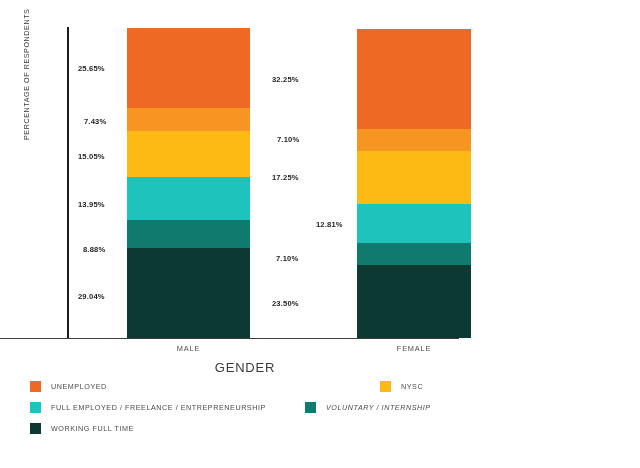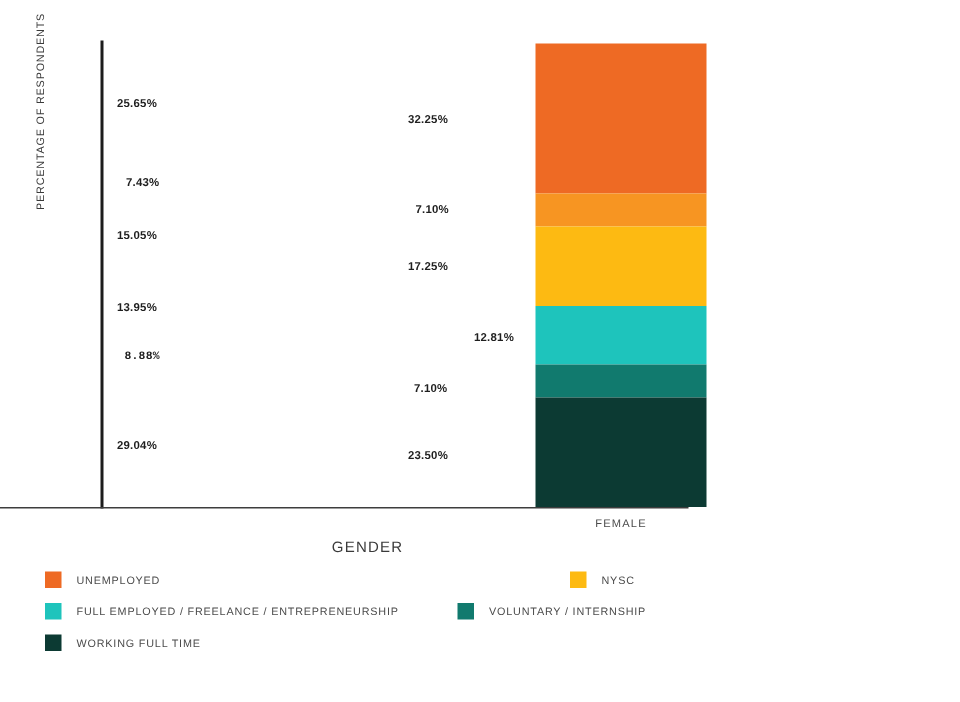--- a/index.html
+++ b/index.html
@@ -89,21 +89,21 @@
     text-align: center;
     white-space: nowrap;
   }
 
   #x-axis-title {
     position: absolute;
     top: 360px;
     left: 190px;
     width: 110px;
     text-align: center;
-    font-size: 10px;
+    font-size: 13px;
     letter-spacing: 0.8px;
     color: #3a3a3a;
   }
 
   .value-label {
     position: absolute;
     font-size: 7.6px;
     font-weight: bold;
     letter-spacing: 0.15px;
     color: #1f1f1f;
@@ -142,26 +142,37 @@
 
 <div id="chart-root">
 
   <div id="y-axis-title">PERCENTAGE OF RESPONDENTS</div>
 
   <div id="y-axis-line"></div>
   <div id="x-axis-line"></div>
 
   <div id="plot-area">
 
+    <div class="bar-group" style="left:127px; width:123px; height:340px;">
+      <div class="bar-stack" style="top:28px; height:310px;">
+        <div class="segment" style="background:#EE6A24; height:25.65%;"></div>
+        <div class="segment" style="background:#F79522; height:7.43%;"></div>
+        <div class="segment" style="background:#FDBA12; height:15.05%;"></div>
+        <div class="segment" style="background:#1EC4BC; height:13.95%;"></div>
+        <div class="segment" style="background:#117A6E; height:8.88%;"></div>
+        <div class="segment" style="background:#0C3A33; height:29.04%;"></div>
+      </div>
+      <div class="cat-label" style="left:0; width:123px;">MALE</div>
+    </div>
 
     <div class="value-label left-col" style="left:78px; top:64px;">25.65%</div>
     <div class="value-label left-col" style="left:84px; top:117px;">7.43%</div>
     <div class="value-label left-col" style="left:78px; top:152px;">15.05%</div>
     <div class="value-label left-col" style="left:78px; top:200px;">13.95%</div>
-    <div class="value-label left-col" style="left:83px; top:234px;font-family:Liberation Mono, monospace;">8.88%</div>
+    <div class="value-label left-col" style="left:83px; top:245px;">8.88%</div>
     <div class="value-label left-col" style="left:78px; top:292px;">29.04%</div>
 
     <div class="bar-group" style="left:327px; width:114px; height:340px;margin-left:30px;">
       <div class="bar-stack" style="top:29px; height:309px;">
         <div class="segment" style="background:#EE6A24; height:32.25%;"></div>
         <div class="segment" style="background:#F79522; height:7.10%;"></div>
         <div class="segment" style="background:#FDBA12; height:17.25%;"></div>
         <div class="segment" style="background:#1EC4BC; height:12.81%;"></div>
         <div class="segment" style="background:#117A6E; height:7.10%;"></div>
         <div class="segment" style="background:#0C3A33; height:23.50%;"></div>
@@ -190,21 +201,21 @@
     <div class="legend-item" style="left:350px; top:0px;">
       <span class="legend-swatch" style="background:#FDBA12;"></span>
       <span class="legend-label">NYSC</span>
     </div>
 
     <div class="legend-item" style="left:0px; top:21px;">
       <span class="legend-swatch" style="background:#1EC4BC;"></span>
       <span class="legend-label">FULL EMPLOYED / FREELANCE / ENTREPRENEURSHIP</span>
     </div>
 
-    <div class="legend-item" style="left:275px; top:21px;">
+    <div class="legend-item" style="left:275px; top:21px;font-style:italic;">
       <span class="legend-swatch" style="background:#117A6E;"></span>
       <span class="legend-label">VOLUNTARY / INTERNSHIP</span>
     </div>
 
     <div class="legend-item" style="left:0px; top:42px;">
       <span class="legend-swatch" style="background:#0C3A33;"></span>
       <span class="legend-label">WORKING FULL TIME</span>
     </div>
 
   </div>

